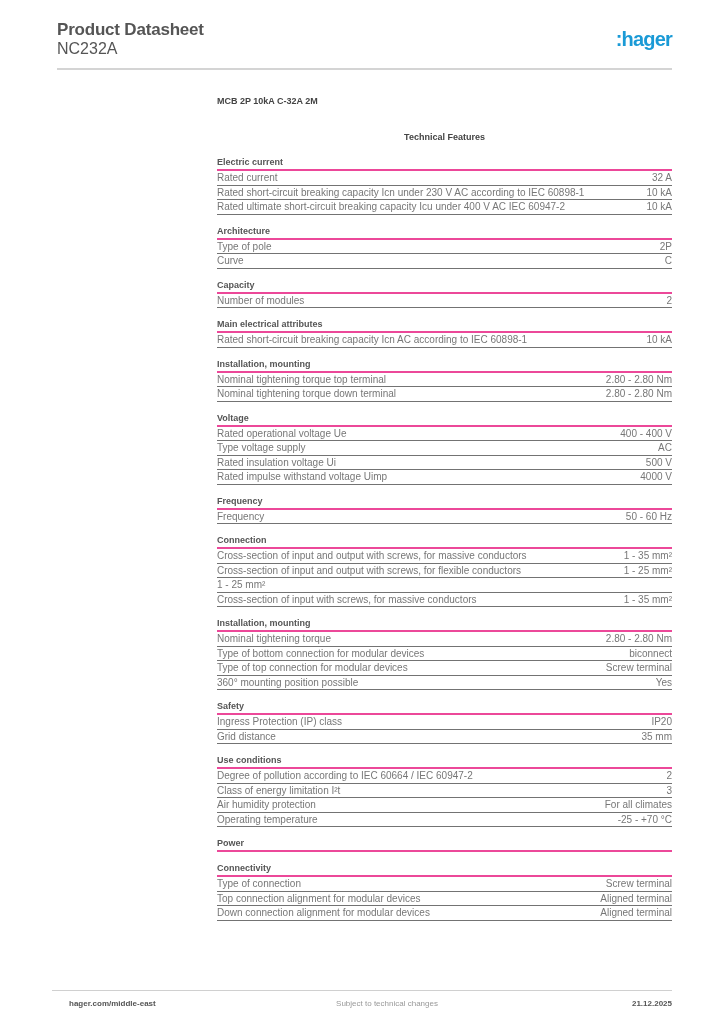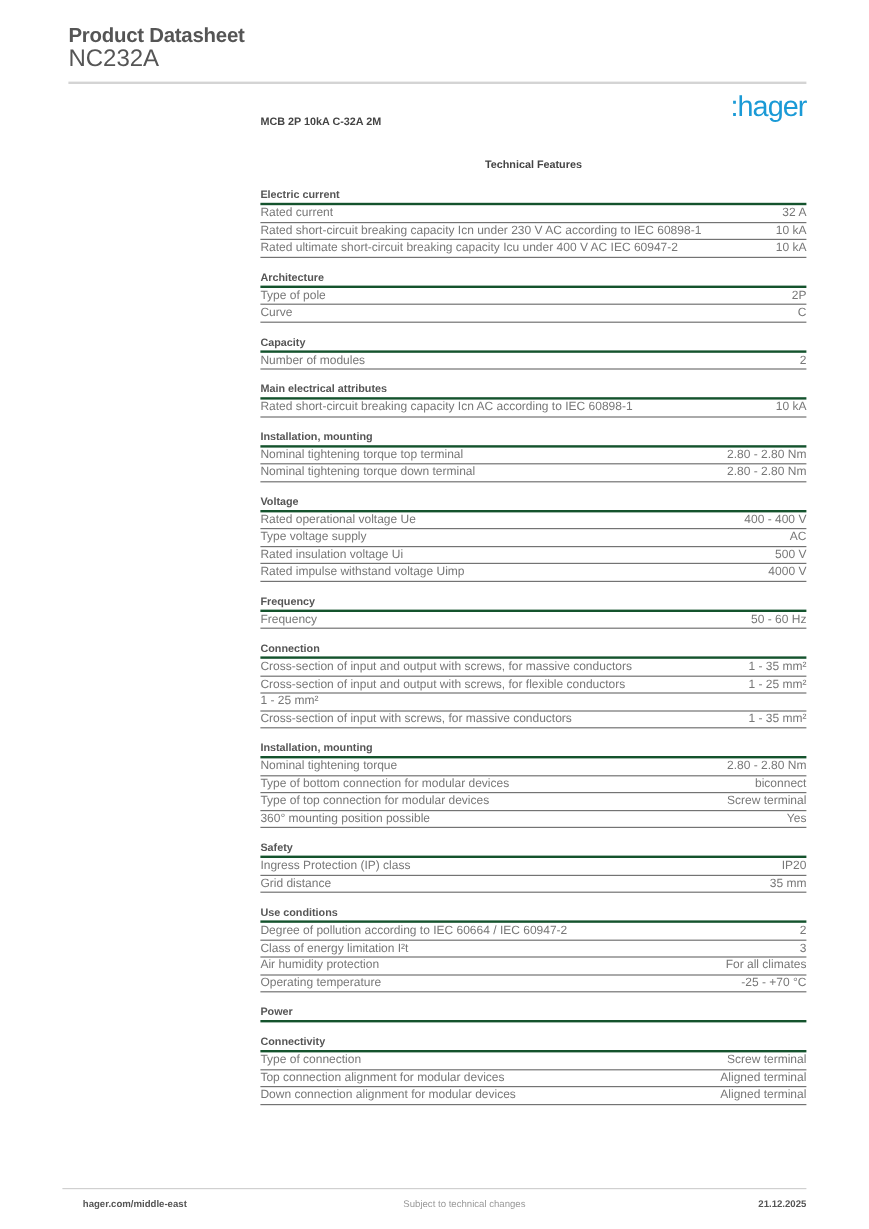--- a/index.html
+++ b/index.html
@@ -1,28 +1,28 @@
 <!DOCTYPE html>
 <html><head>
 <meta charset="utf-8">
 <style>
   html, body { margin: 0; padding: 0; background: #ffffff; }
   body { width: 724px; height: 1024px; position: relative; overflow: hidden;
          font-family: "Liberation Sans", sans-serif; color: #666; }
   .header { position: absolute; left: 57px; top: 20px; width: 615px; }
   .title { font-size: 17px; font-weight: bold; color: #555; line-height: 20px; letter-spacing: -0.2px; }
-  .code { font-size: 20px; color: #555; line-height: 18px; }
-  .logo { position: absolute; right: 0; top: 8px; font-size: 24px; font-weight: normal; color: #1a9ad6; letter-spacing: -0.8px; margin-top: 48px; }
+  .code { font-size: 16px; color: #555; line-height: 18px; }
+  .logo { position: absolute; right: 0; top: 8px; font-size: 20px; font-weight: bold; color: #1a9ad6; letter-spacing: -0.8px; }
   .head-rule { position: absolute; left: 57px; top: 68px; width: 615px; height: 2px; background: #d4d4d4; }
   .content { position: absolute; left: 217px; top: 94px; width: 455px; }
   .product-name { font-size: 9px; font-weight: bold; color: #444; height: 14px; line-height: 14px; }
   .tech { font-size: 9px; font-weight: bold; color: #444; margin-top: 22px; height: 14px; line-height: 14px; text-align: center; }
   .section { margin-top: 10px; }
   .section:first-of-type { margin-top: 12px; }
-  .sec-title { font-size: 9px; font-weight: bold; color: #555; height: 13px; line-height: 13px; border-bottom: 2px solid #14532d; }
+  .sec-title { font-size: 9px; font-weight: bold; color: #555; height: 13px; line-height: 13px; border-bottom: 2px solid #ec4899; }
   .row { display: flex; justify-content: space-between; font-size: 10px; color: #777; height: 13.5px; line-height: 14px; border-bottom: 1px solid #737373; }
   .row .v { text-align: right; white-space: nowrap; }
   .row .k { white-space: nowrap; }
   .foot-rule { position: absolute; left: 52px; top: 990px; width: 620px; height: 1px; background: #d0d0d0; }
   .footer { position: absolute; left: 57px; top: 999px; width: 615px; font-size: 8px; height: 12px; }
   .footer .l { position: absolute; left: 0; font-weight: bold; color: #555; padding-left: 12px; }
   .footer .c { position: absolute; left: 0; right: 0; text-align: center; color: #999; margin-left: 45px; }
   .footer .r { position: absolute; right: 0; font-weight: bold; color: #555; }
 </style>
 </head>

